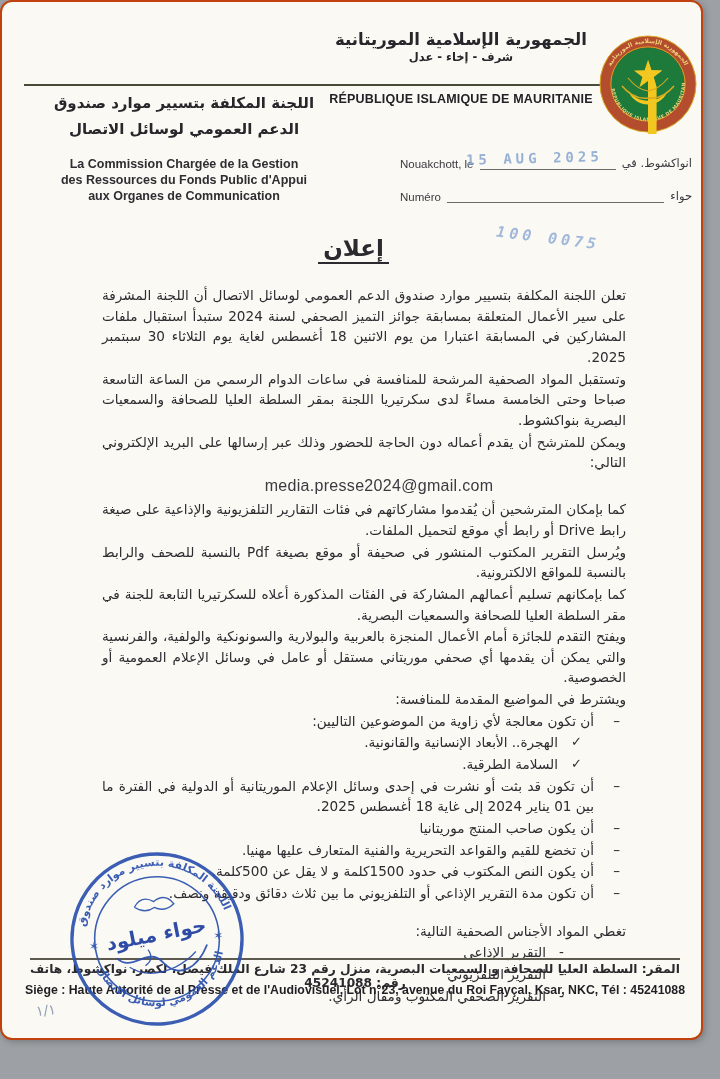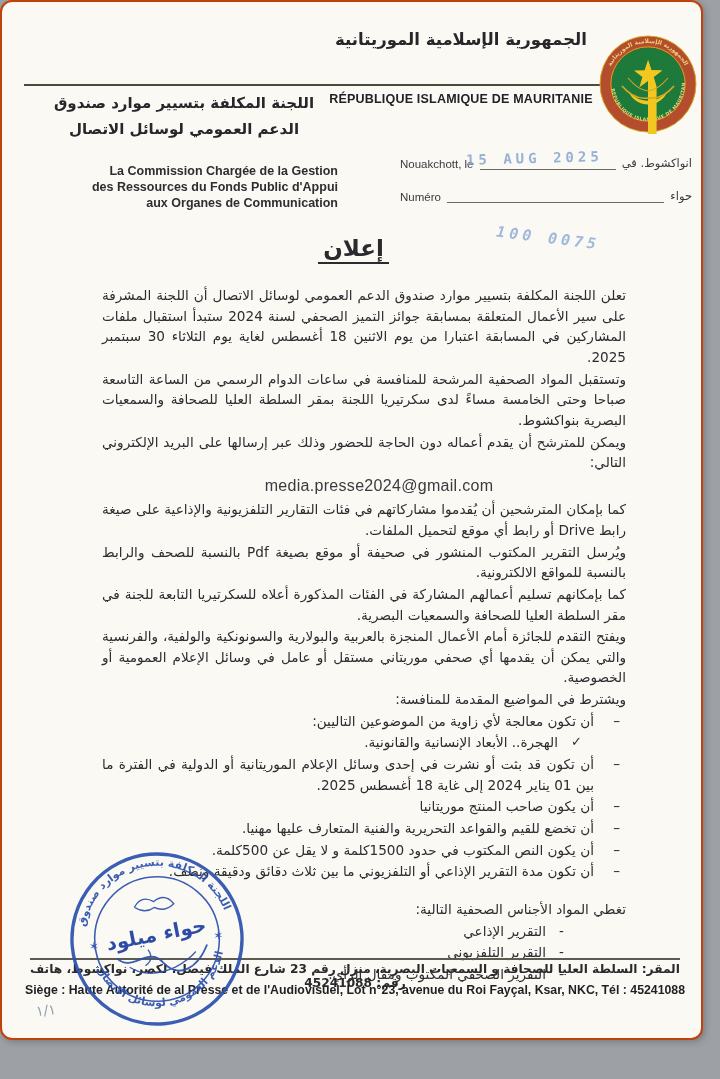--- a/index.html
+++ b/index.html
@@ -19,22 +19,22 @@
   .country-ar{font-size:16.5px;font-weight:bold;letter-spacing:.5px;}
   .motto-ar{font-size:11.5px;font-weight:bold;margin-top:1px;}
   .header-rule{position:absolute;left:22px;top:82px;width:662px;height:2px;background:#474b38;}
   .country-fr-block{position:absolute;left:308px;top:90px;width:302px;text-align:center;color:#222226;
     font-family:"Liberation Sans", sans-serif;}
   .country-fr{font-size:12.5px;font-weight:bold;letter-spacing:.2px;}
   .motto-fr{font-size:11.5px;font-weight:bold;margin-top:3px;}
   .seal{position:absolute;left:596px;top:32px;width:100px;height:100px;}
   .commission-block{position:absolute;left:28px;top:88px;width:308px;text-align:center;}
   .commission-ar{font-size:15px;font-weight:bold;color:#26262b;line-height:1.75;white-space:pre-line;}
-  .commission-fr{font-size:12.5px;font-weight:bold;color:#2e2e32;line-height:1.3;margin-top:20px;
-    white-space:pre-line;font-family:"Liberation Sans", sans-serif;text-align:right;}
+  .commission-fr{font-size:12.5px;font-weight:bold;color:#2e2e32;line-height:1.3;margin-top:13px;
+    white-space:pre-line;font-family:"Liberation Sans", sans-serif;}
   
   .meta-block{position:absolute;left:398px;top:154px;width:292px;font-size:11.5px;color:#3a3a40;}
   .meta-row{display:flex;align-items:flex-end;position:relative;direction:ltr;}
   .meta-row + .meta-row{margin-top:19px;}
   .fill-line{flex:1;border-bottom:1.2px solid #6a6a66;margin:0 6px;height:13px;}
   .fr-label{font-family:"Liberation Sans", sans-serif;}
   .stamp-date{
     position:absolute;left:66px;top:-6px;color:#8da9d3;opacity:.9;
     font-family:"DejaVu Sans Mono", monospace;font-weight:bold;font-size:14px;
     letter-spacing:4px;transform:rotate(-1.5deg);white-space:nowrap;
@@ -76,20 +76,21 @@
   .page-num{position:absolute;left:34px;top:1000px;font-size:14px;color:#93a0b6;
     transform:rotate(-6deg);}
 </style>
 </head>
 <body>
 
 <div class="paper">
 
   <div class="country-block">
     <div class="country-ar">الجمهورية الإسلامية الموريتانية</div>
+    <div class="motto-ar">شرف - إخاء - عدل</div>
   </div>
 
   <div class="header-rule"></div>
 
   <div class="country-fr-block">
     <div class="country-fr">RÉPUBLIQUE ISLAMIQUE DE MAURITANIE</div>
   </div>
 
   <svg class="seal" viewBox="0 0 100 100">
     <circle cx="50" cy="50" r="48" fill="#b34d2e"></circle>
@@ -147,20 +148,21 @@
       <div class="blk p">وتستقبل المواد الصحفية المرشحة للمنافسة في ساعات الدوام الرسمي من الساعة التاسعة صباحا وحتى الخامسة مساءً لدى سكرتيريا اللجنة بمقر السلطة العليا للصحافة والسمعيات البصرية بنواكشوط.</div>
       <div class="blk p">ويمكن للمترشح أن يقدم أعماله دون الحاجة للحضور وذلك عبر إرسالها على البريد الإلكتروني التالي:</div>
       <div class="blk email">media.presse2024@gmail.com</div>
       <div class="blk p">كما بإمكان المترشحين أن يُقدموا مشاركاتهم في فئات التقارير التلفزيونية والإذاعية على صيغة رابط Drive أو رابط أي موقع لتحميل الملفات.</div>
       <div class="blk p">ويُرسل التقرير المكتوب المنشور في صحيفة أو موقع بصيغة Pdf بالنسبة للصحف والرابط بالنسبة للمواقع الالكترونية.</div>
       <div class="blk p">كما بإمكانهم تسليم أعمالهم المشاركة في الفئات المذكورة أعلاه للسكرتيريا التابعة للجنة في مقر السلطة العليا للصحافة والسمعيات البصرية.</div>
       <div class="blk p">ويفتح التقدم للجائزة أمام الأعمال المنجزة بالعربية والبولارية والسونونكية والولفية، والفرنسية والتي يمكن أن يقدمها أي صحفي موريتاني مستقل أو عامل في وسائل الإعلام العمومية أو الخصوصية.</div>
       <div class="blk p">ويشترط في المواضيع المقدمة للمنافسة:</div>
       <div class="blk dash">أن تكون معالجة لأي زاوية من الموضوعين التاليين:</div>
       <div class="blk check">الهجرة.. الأبعاد الإنسانية والقانونية.</div>
+      <div class="blk check">السلامة الطرقية.</div>
       <div class="blk dash">أن تكون قد بثت أو نشرت في إحدى وسائل الإعلام الموريتانية أو الدولية في الفترة ما بين 01 يناير 2024 إلى غاية 18 أغسطس 2025.</div>
       <div class="blk dash">أن يكون صاحب المنتج موريتانيا</div>
       <div class="blk dash">أن تخضع للقيم والقواعد التحريرية والفنية المتعارف عليها مهنيا.</div>
       <div class="blk dash">أن يكون النص المكتوب في حدود 1500كلمة و لا يقل عن 500كلمة.</div>
       <div class="blk dash">أن تكون مدة التقرير الإذاعي أو التلفزيوني ما بين ثلاث دقائق ودقيقة ونصف.</div>
       <div class="blk p gap">تغطي المواد الأجناس الصحفية التالية:</div>
       <div class="blk subdash">التقرير الإذاعي</div>
       <div class="blk subdash">التقرير التلفزيوني</div>
       <div class="blk subdash">التقرير الصحفي المكتوب ومقال الرأي.</div>
     </div>

